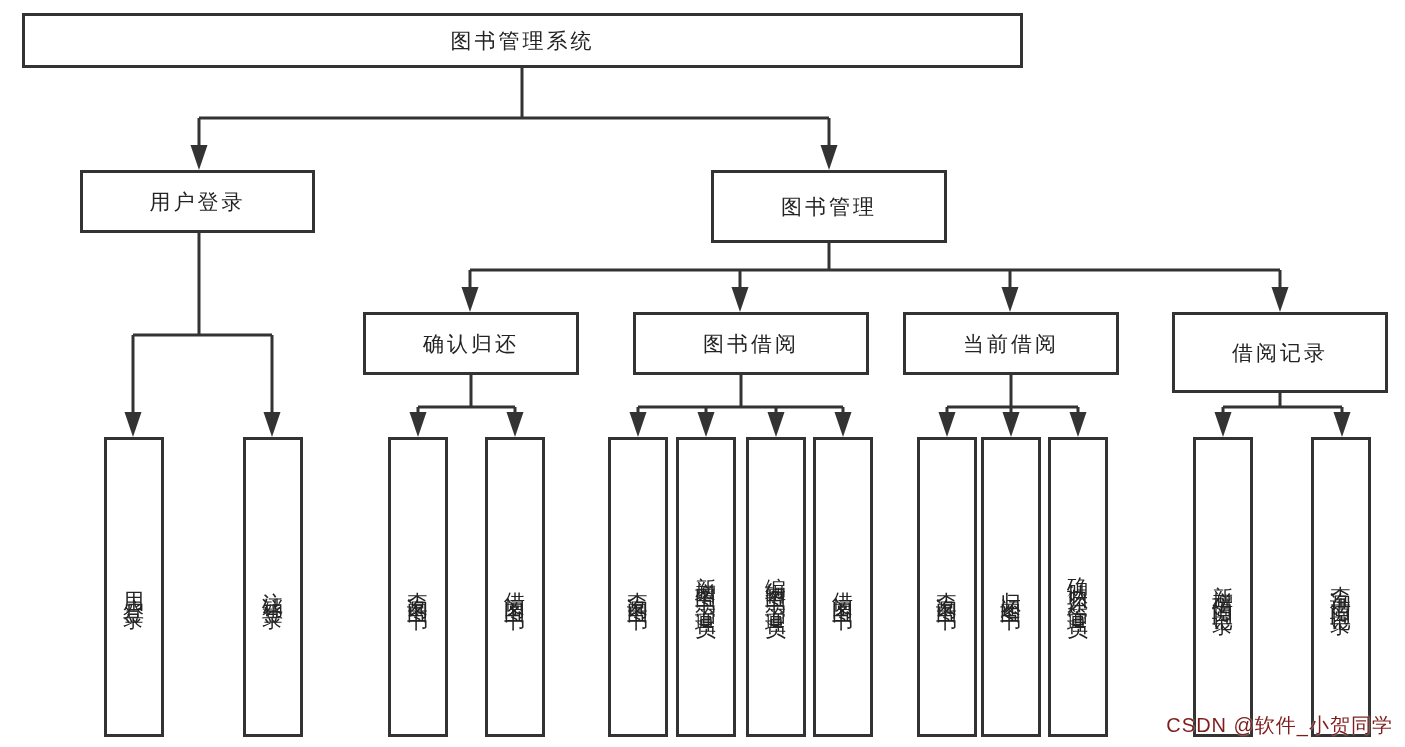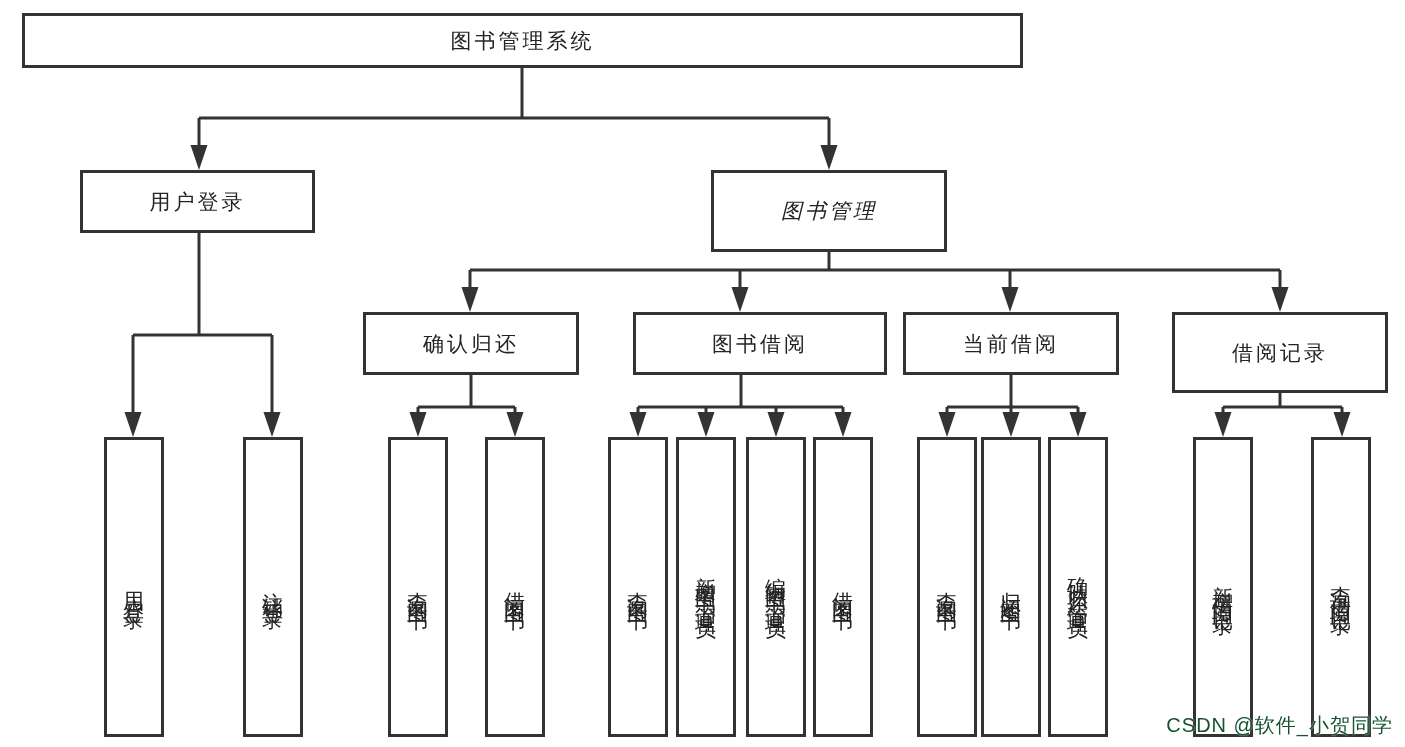--- a/index.html
+++ b/index.html
@@ -32,21 +32,21 @@
     line-height: 1;
     white-space: normal;
   }
   .watermark {
     position: absolute;
     right: 12px;
     bottom: 8px;
     z-index: 3;
     font-size: 20px;
     letter-spacing: 1px;
-    color: #14532d;
+    color: #7f1d1d;
     text-shadow: 0 0 2px #ffffff;
   }
 </style>
 </head>
 <body>
 
 <div id="stage">
 
   <svg id="connectors" width="1405" height="747" viewBox="0 0 1405 747">
     <g stroke="#333333" stroke-width="3" fill="none">
@@ -113,24 +113,24 @@
       <polygon points="1002.5,412 1019.5,412 1011,437"></polygon>
       <polygon points="1069.5,412 1086.5,412 1078,437"></polygon>
       <polygon points="1214.5,412 1231.5,412 1223,437"></polygon>
       <polygon points="1333.5,412 1350.5,412 1342,437"></polygon>
     </g>
   </svg>
 
   <div class="node" style="left:22px; top:13px; width:1001px; height:55px;">图书管理系统</div>
 
   <div class="node" style="left:80px; top:170px; width:235px; height:63px;">用户登录</div>
-  <div class="node" style="left:711px; top:170px; width:236px; height:82px;font-style:italic;">图书管理</div>
+  <div class="node" style="left:711px; top:170px; width:236px; height:73px;">图书管理</div>
 
   <div class="node" style="left:363px; top:312px; width:216px; height:63px;">确认归还</div>
-  <div class="node" style="left:633px; top:312px; width:254px; height:63px;">图书借阅</div>
+  <div class="node" style="left:633px; top:312px; width:236px; height:63px;">图书借阅</div>
   <div class="node" style="left:903px; top:312px; width:216px; height:63px;">当前借阅</div>
   <div class="node" style="left:1172px; top:312px; width:216px; height:81px;">借阅记录</div>
 
   <div class="node leaf" style="left:104px; top:437px; width:60px; height:300px;">用户登录</div>
   <div class="node leaf" style="left:243px; top:437px; width:60px; height:300px;">注销登录</div>
 
   <div class="node leaf" style="left:388px; top:437px; width:60px; height:300px;">查询图书</div>
   <div class="node leaf" style="left:485px; top:437px; width:60px; height:300px;">借阅图书</div>
 
   <div class="node leaf" style="left:608px; top:437px; width:60px; height:300px;">查询图书</div>

